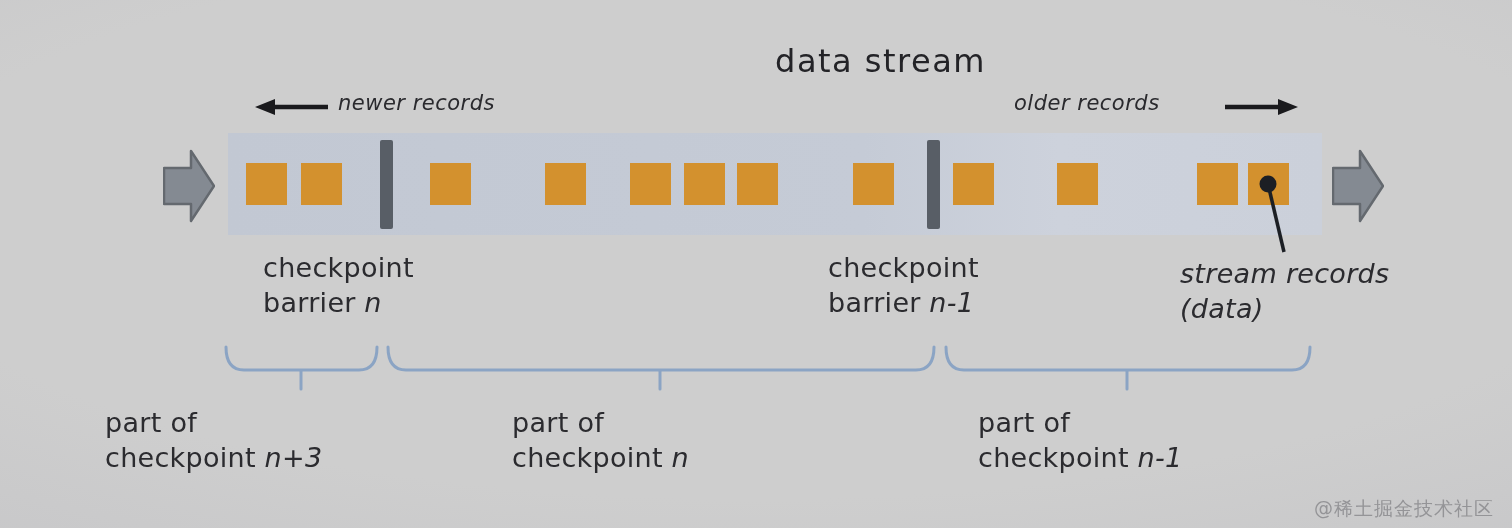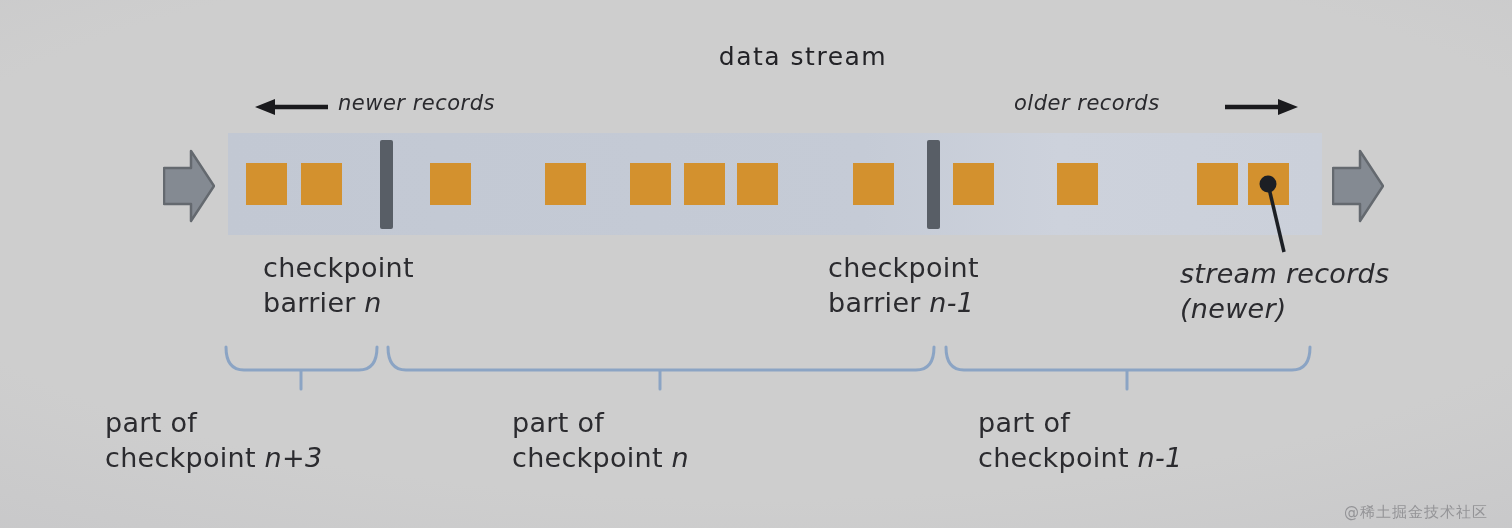--- a/index.html
+++ b/index.html
@@ -7,22 +7,22 @@
     width:1512px;height:528px;overflow:hidden;
     font-family:"DejaVu Sans","Liberation Sans",sans-serif;
     background:#c9c9cb;
   }
   .canvas{
     position:relative;width:1512px;height:528px;
     background:radial-gradient(ellipse 115% 105% at 50% 42%, #cecece 50%, #c6c6c8 80%, #b3b4b6 100%);
     color:var(--text,#28282c);
   }
   .title{
-    position:absolute;left:593px;top:42px;width:420px;
-    font-size:25px;letter-spacing:1.5px;text-align:center;color:#232327;
+    position:absolute;left:566px;top:42px;width:420px;
+    font-size:32px;letter-spacing:1.5px;text-align:right;color:#232327;
   }
   .dir-label{
     position:absolute;top:91px;font-size:21px;font-style:italic;color:#2a2a2e;
     white-space:nowrap;letter-spacing:0.5px;
   }
   .band{
     position:absolute;left:228px;top:133px;width:1094px;height:102px;
     background:linear-gradient(90deg,#c2c8d3 0%,#c5cbd6 58%,#cdd2dc 76%,#cbd0da 100%);
   }
   .record{
@@ -36,22 +36,22 @@
   .block-arrow{position:absolute;top:147px;width:52px;height:78px;}
   .caption{
     position:absolute;font-size:27px;line-height:35px;text-align:left;
     color:#2b2b2f;letter-spacing:0.3px;white-space:nowrap;
   }
   .caption .var, .italic{font-style:italic;}
   .caption .var{margin-left:0.32em;}
   .callout-label{font-style:italic;}
   .overlay{position:absolute;left:0;top:0;pointer-events:none;}
   .watermark{
-    position:absolute;right:24px;bottom:6px;
-    font-size:15px;color:#949497;letter-spacing:1px;
+    position:absolute;right:18px;bottom:6px;
+    font-size:19px;color:#949497;letter-spacing:1px;
   }
 </style>
 </head>
 <body>
 
 <div class="canvas">
 
   <div class="title">data stream</div>
 
   <svg class="overlay" style="left:255px;top:97px" width="76" height="20">
@@ -100,21 +100,21 @@
     <div><span>barrier</span><span class="var">n</span></div>
   </div>
 
   <div class="caption" style="left:828px;top:250px;width:240px">
     <div>checkpoint</div>
     <div><span>barrier</span><span class="var">n-1</span></div>
   </div>
 
   <div class="caption callout-label" style="left:1180px;top:256px;width:260px">
     <div>stream records</div>
-    <div>(newer)</div>
+    <div>(data)</div>
   </div>
 
   <svg class="overlay" style="top:340px" width="1512" height="60">
       <path d="M226 7 Q226 30 244 30 L359 30 Q377 30 377 7 M301 31 L301 49" fill="none" stroke="#8ba4c4" stroke-width="3" stroke-linecap="round"></path>
       <path d="M388 7 Q388 30 406 30 L916 30 Q934 30 934 7 M660 31 L660 49" fill="none" stroke="#8ba4c4" stroke-width="3" stroke-linecap="round"></path>
       <path d="M946 7 Q946 30 964 30 L1292 30 Q1310 30 1310 7 M1127 31 L1127 49" fill="none" stroke="#8ba4c4" stroke-width="3" stroke-linecap="round"></path>
     </svg>
 
   <div class="caption" style="left:105px;top:405px;width:300px">
     <div>part of</div>

